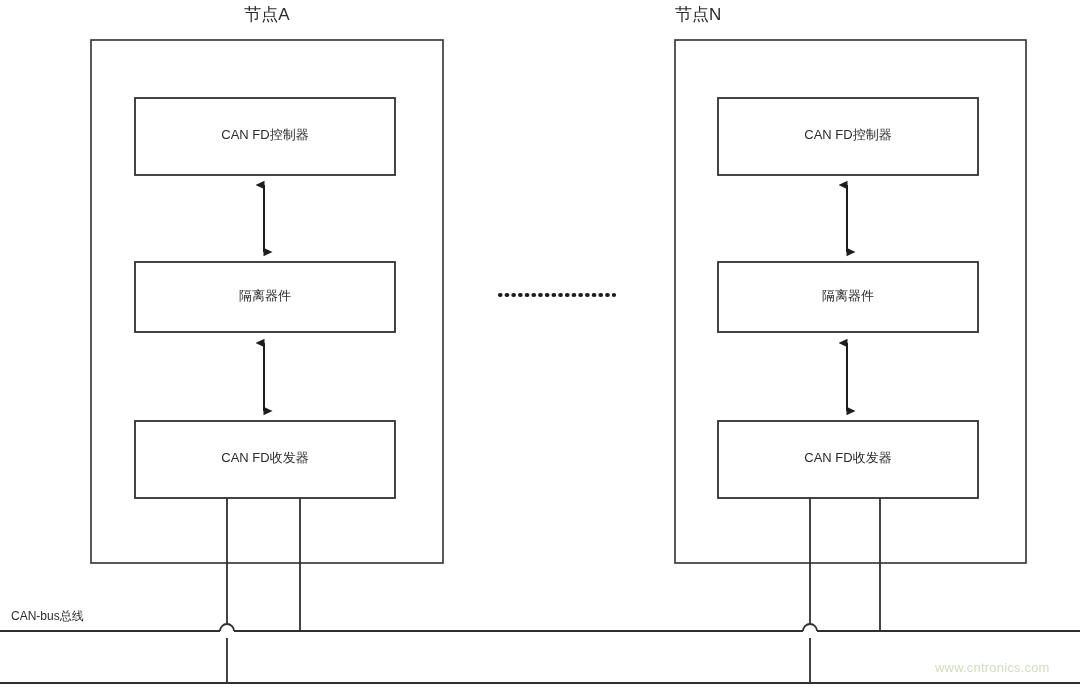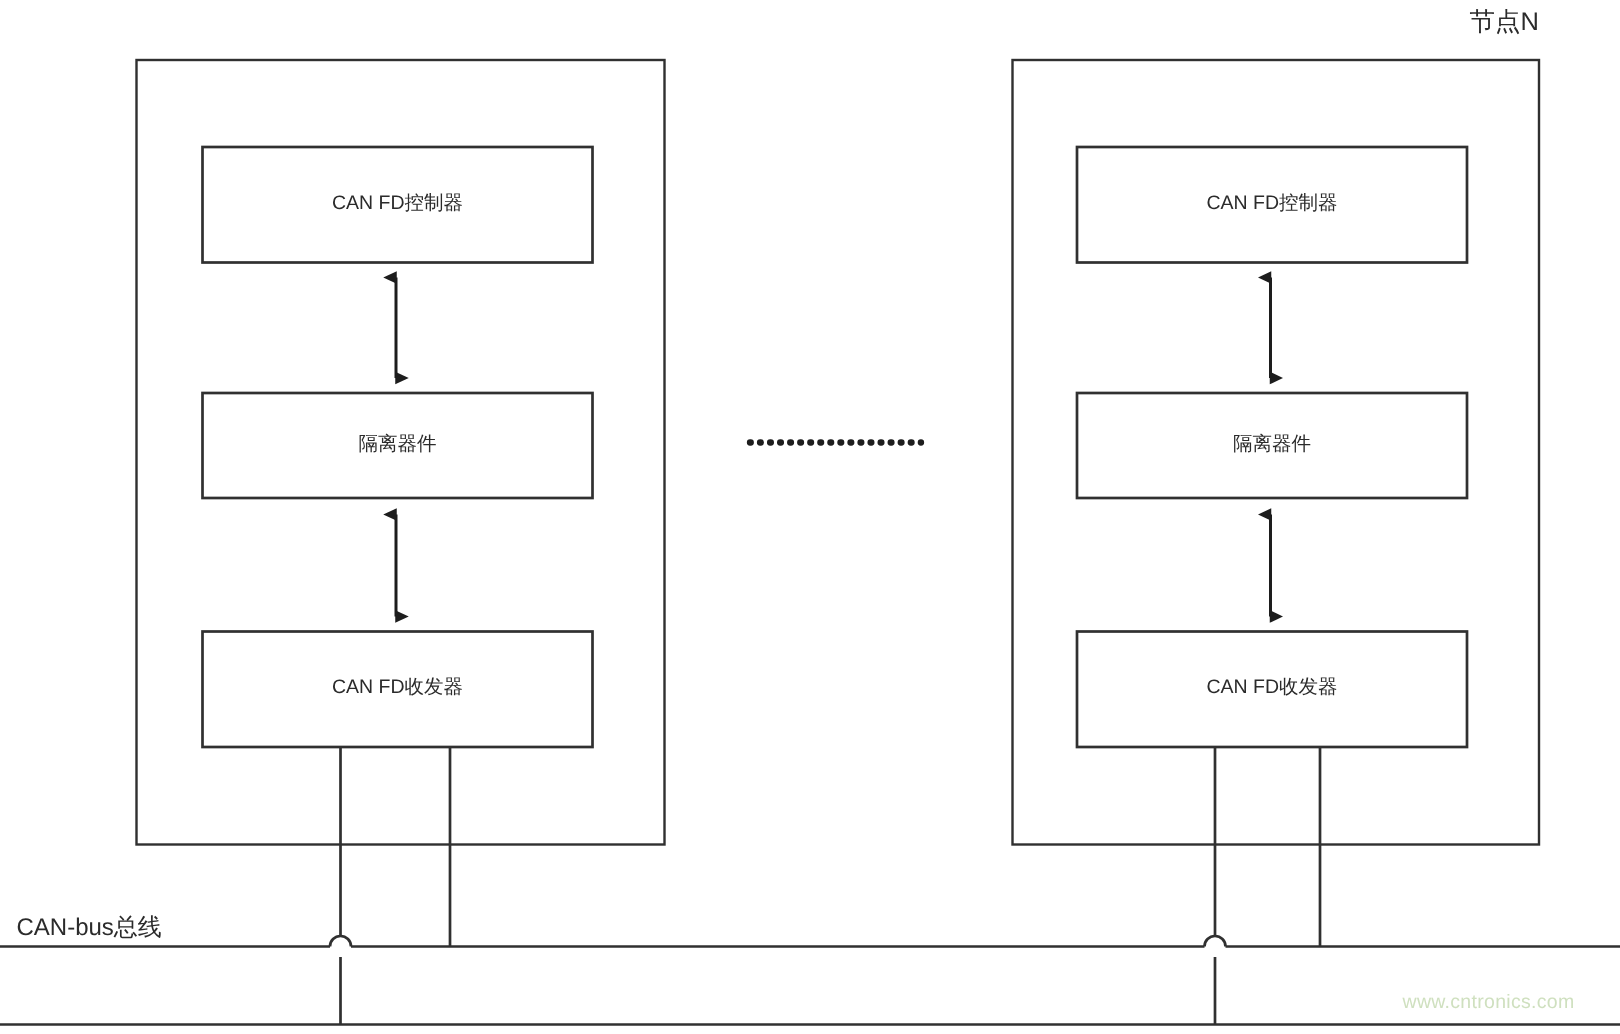--- a/index.html
+++ b/index.html
@@ -34,21 +34,21 @@
   }
   .block-label {
     position: absolute;
     font-size: 13px;
     color: #2b2b2b;
     white-space: nowrap;
     text-align: center;
   }
   .bus-label {
     position: absolute;
-    font-size: 16px;
+    font-size: 12px;
     color: #2b2b2b;
     white-space: nowrap;
   }
   .watermark {
     position: absolute;
     font-size: 13px;
     color: #cfe0bf;
     white-space: nowrap;
     letter-spacing: 0.2px;
     margin-left: 40px;
@@ -110,28 +110,29 @@
     <g>
       <path d="M0,631 L220,631 M234,631 L803,631 M817,631 L1080,631" stroke="#303030" stroke-width="1.8" fill="none"></path>
       <line x1="0" y1="683" x2="1080" y2="683" stroke="#303030" stroke-width="1.8"></line>
     </g>
 
     <g>
       <line x1="500" y1="295" x2="614" y2="295" stroke="#1d1d1d" stroke-width="4.2" stroke-linecap="round" stroke-dasharray="0.5 6.2"></line>
     </g>
   </svg>
 
+  <div class="node-title" style="left:91px; top:3px; width:352px; text-align:center;">节点A</div>
 
   <div class="block-label" style="left:135px; top:126px; width:260px;">CAN FD控制器</div>
 
   <div class="block-label" style="left:135px; top:287px; width:260px;">隔离器件</div>
 
   <div class="block-label" style="left:135px; top:449px; width:260px;">CAN FD收发器</div>
 
-  <div class="node-title" style="left:675px; top:3px; width:351px; text-align:right;">节点N</div>
+  <div class="node-title" style="left:675px; top:3px; width:351px; text-align:left;">节点N</div>
 
   <div class="block-label" style="left:718px; top:126px; width:260px;">CAN FD控制器</div>
 
   <div class="block-label" style="left:718px; top:287px; width:260px;">隔离器件</div>
 
   <div class="block-label" style="left:718px; top:449px; width:260px;">CAN FD收发器</div>
 
   <div class="bus-label" style="left:11px; top:608px;">CAN-bus总线</div>
 
   <div class="watermark" style="left:895px; top:660px;">www.cntronics.com</div>

